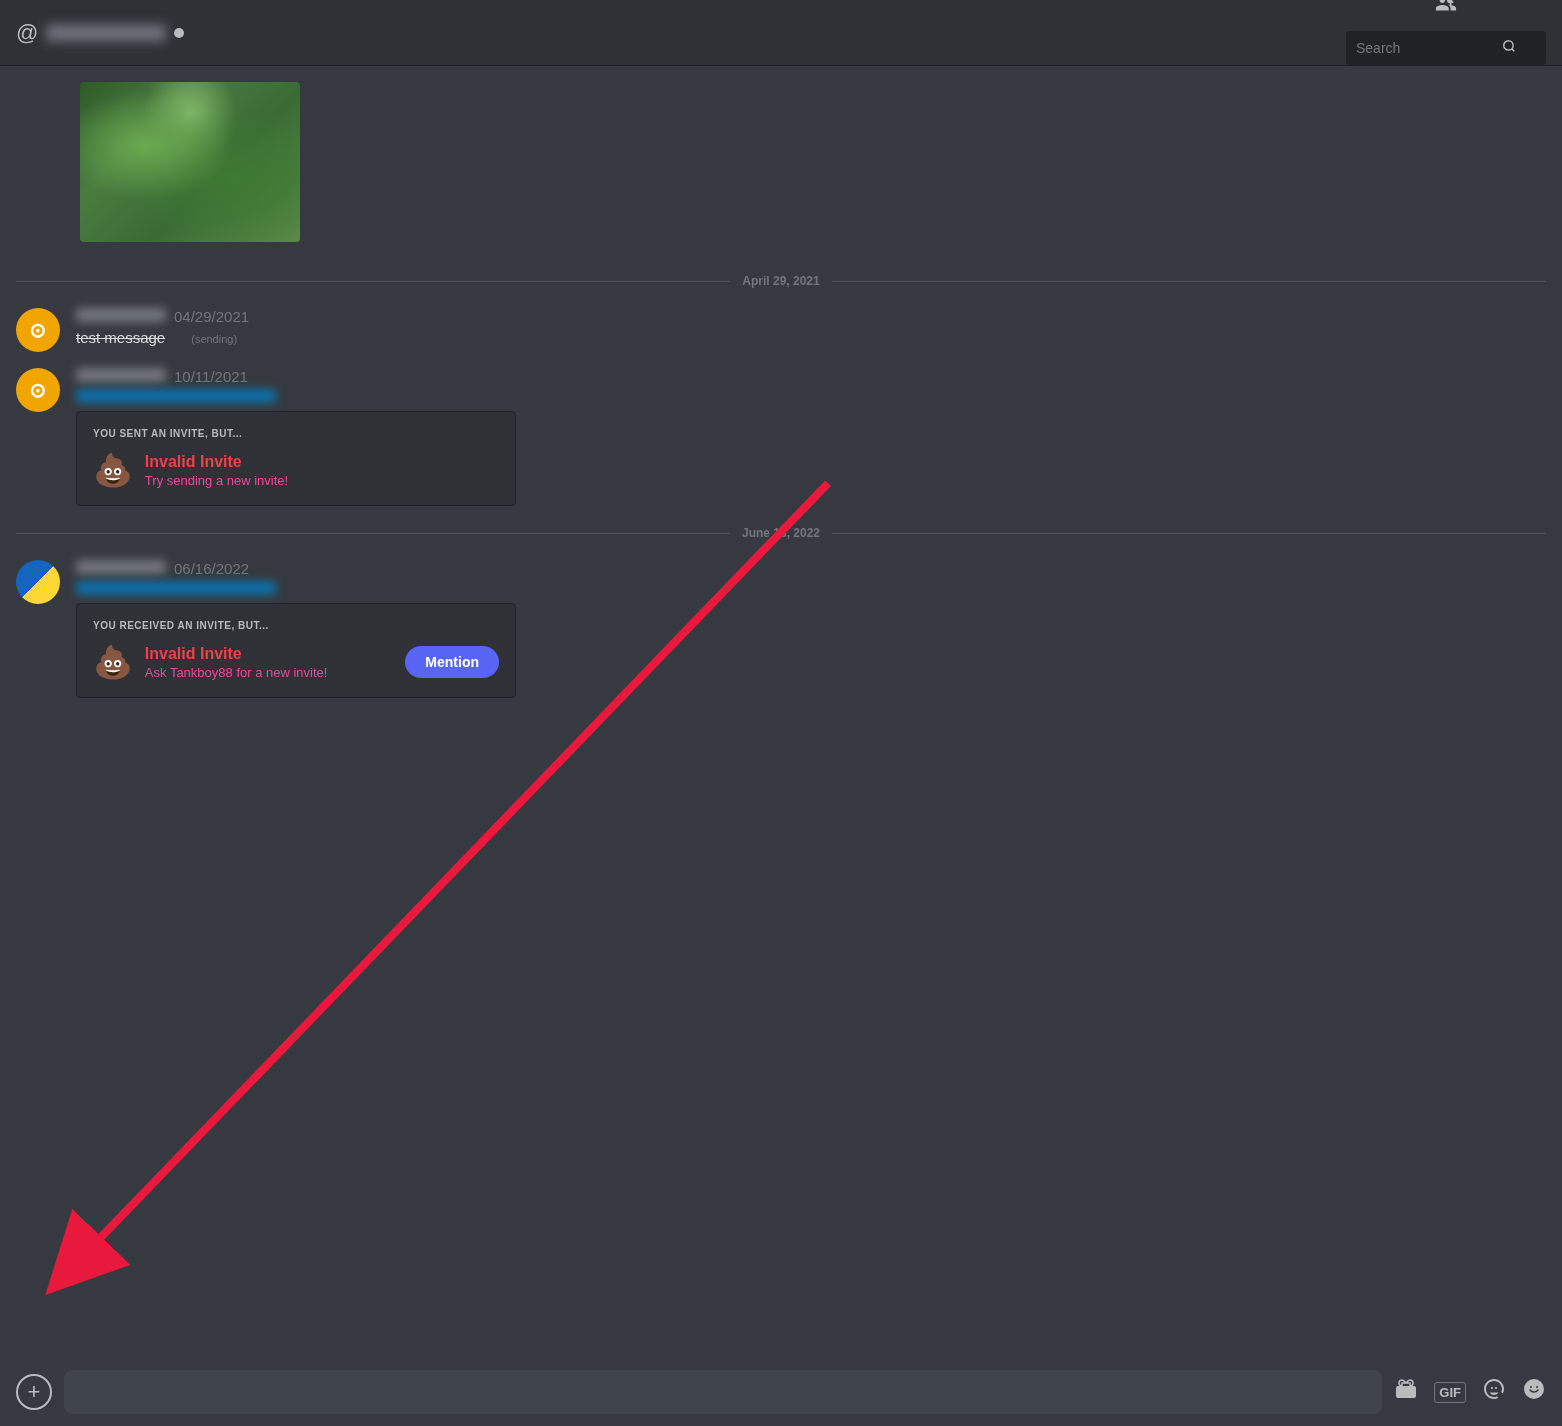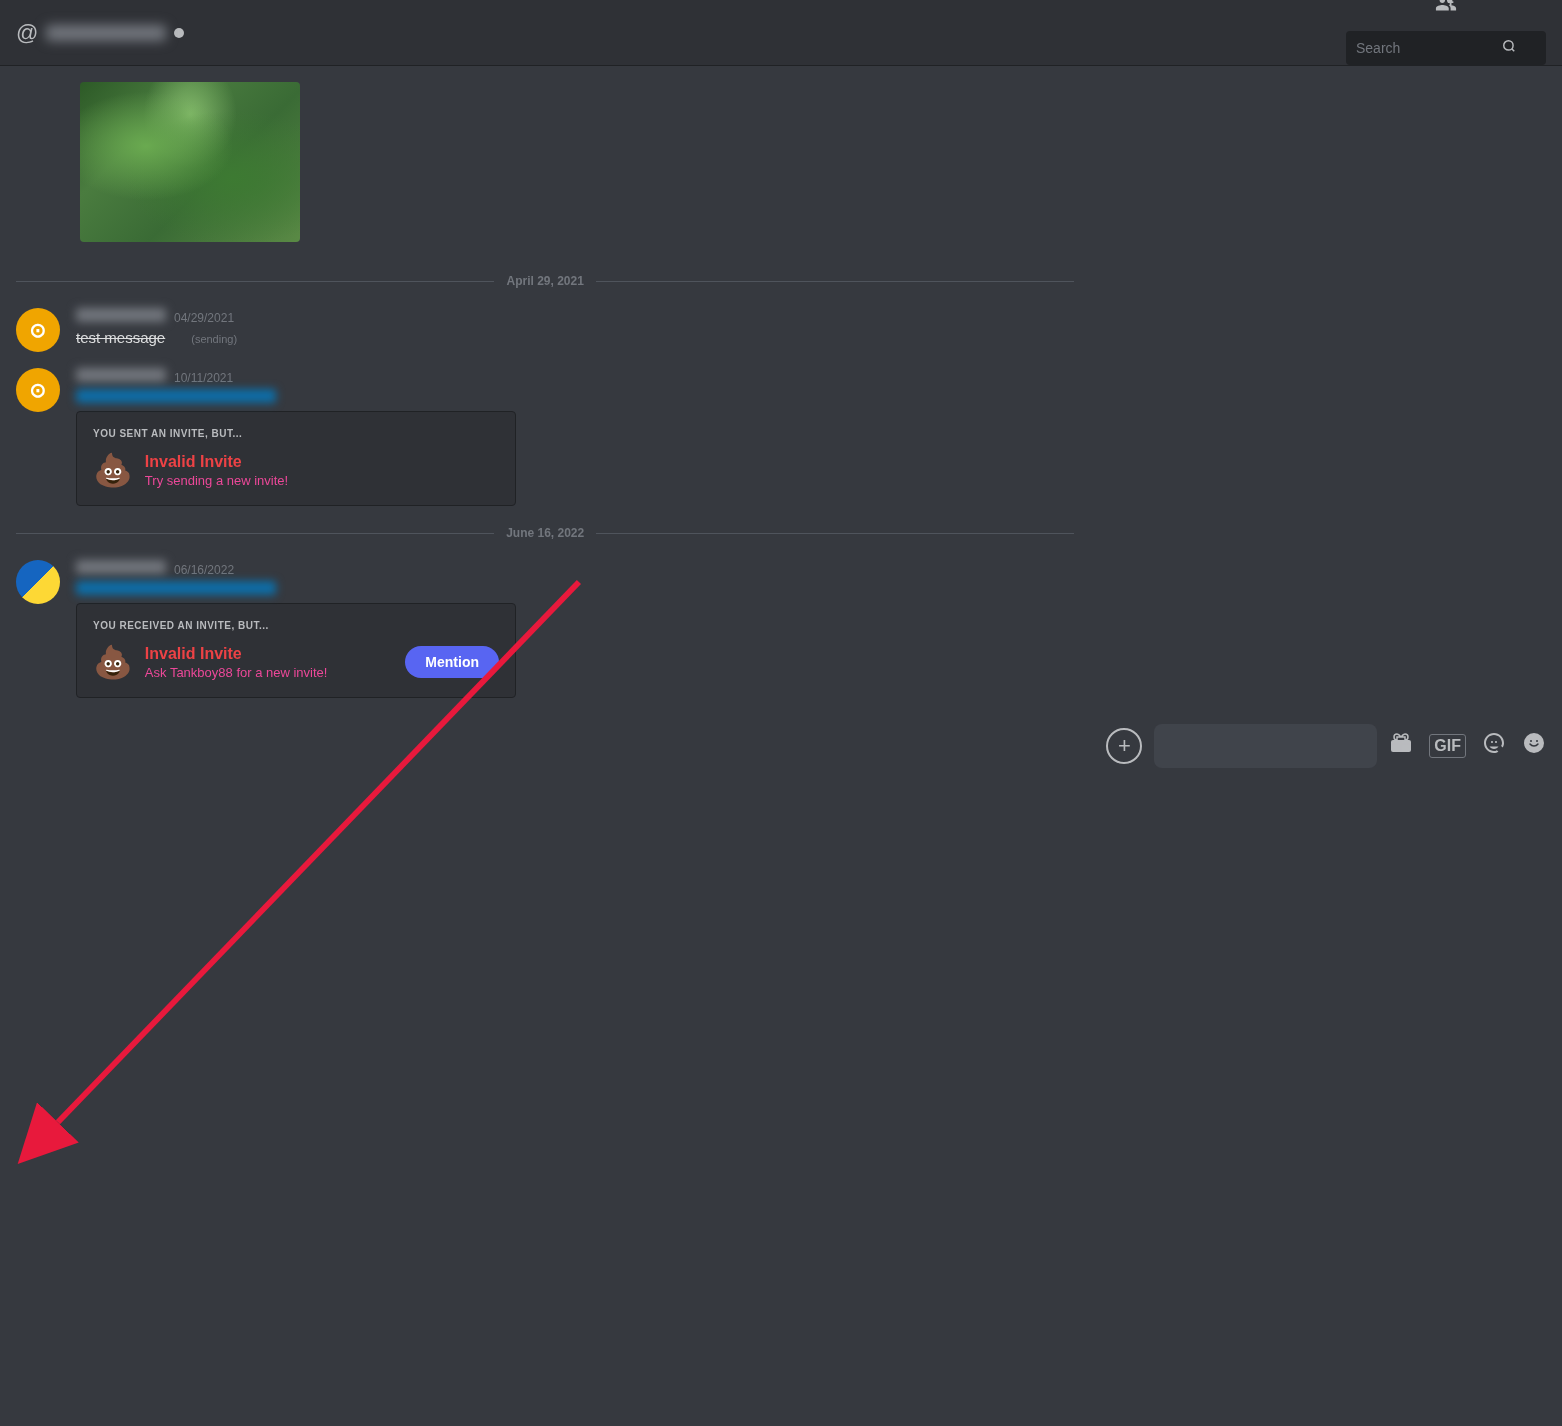--- a/index.html
+++ b/index.html
@@ -169,21 +169,21 @@
       margin-bottom: 4px;
     }
     .message-username {
       width: 90px;
       height: 14px;
       background: #72767d;
       border-radius: 3px;
       filter: blur(5px);
     }
     .message-timestamp {
-      font-size: 12px;
+      font-size: 15px;
       color: #72767d;
     }
     .message-text {
       font-size: 15px;
       color: #dcddde;
     }
     .message-text.strikethrough {
       text-decoration: line-through;
       color: #dcddde;
     }
@@ -296,21 +296,21 @@
     .input-action-icon {
       color: #b9bbbe;
       font-size: 22px;
       cursor: pointer;
     }
     .gif-btn {
       background: transparent;
       border: 1px solid #72767d;
       border-radius: 3px;
       color: #b9bbbe;
-      font-size: 16px;
+      font-size: 13px;
       font-weight: 700;
       padding: 2px 4px;
       cursor: pointer;
     }
 
     
     .red-arrow-overlay {
       position: absolute;
       top: 0;
       left: 0;
@@ -388,21 +388,21 @@
     <span class="top-bar-action-icon">
       <svg width="22" height="22" viewBox="0 0 24 24" fill="none" stroke="#b9bbbe" stroke-width="2">
           <circle cx="12" cy="12" r="10"></circle>
           <path d="M9.09 9a3 3 0 0 1 5.83 1c0 2-3 3-3 3"></path>
           <line x1="12" y1="17" x2="12.01" y2="17" stroke="#b9bbbe" stroke-width="3" stroke-linecap="round"></line>
         </svg>
     </span>
   </div>
 </div>
 
-<div style="flex:1; display:flex; position:relative; overflow:hidden;">
+<div style="flex:1; display:flex; flex-direction:column; position:relative; overflow:hidden;">
   <div class="main-content">
 
     <div class="image-message">
       <div class="image-thumb"></div>
     </div>
 
     <div class="date-divider">
       <div class="date-divider-line"></div>
       <span class="date-divider-text">April 29, 2021</span>
       <div class="date-divider-line"></div>

